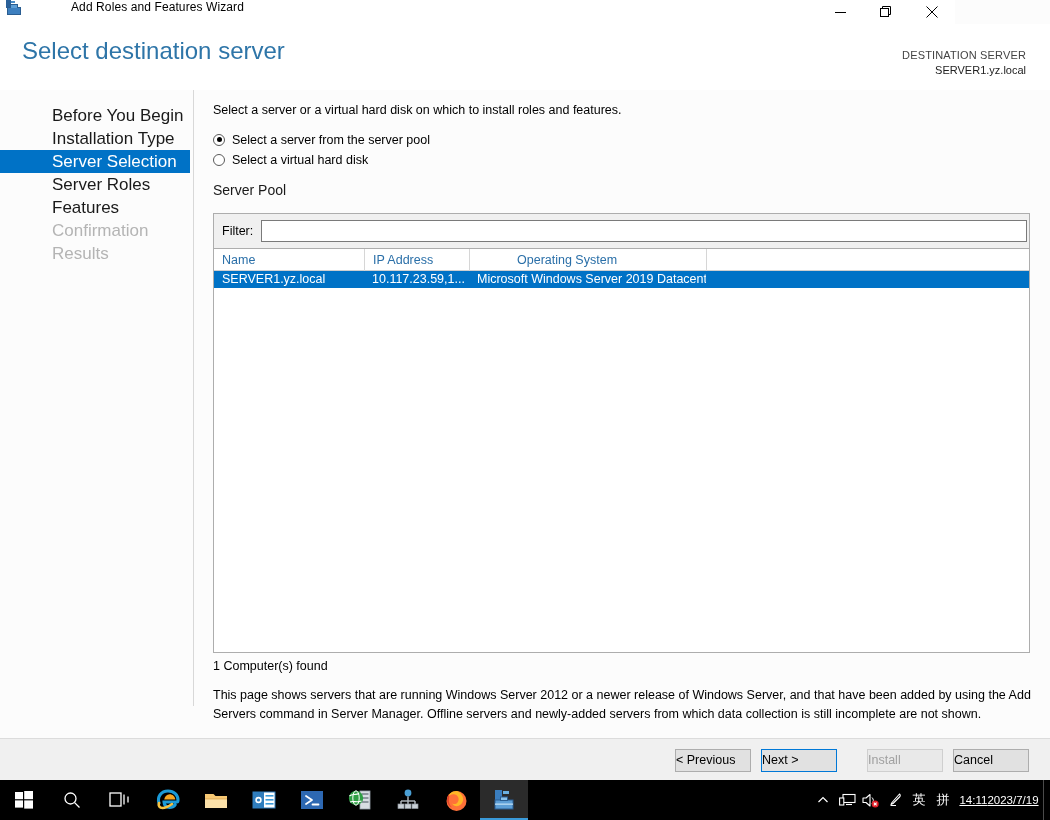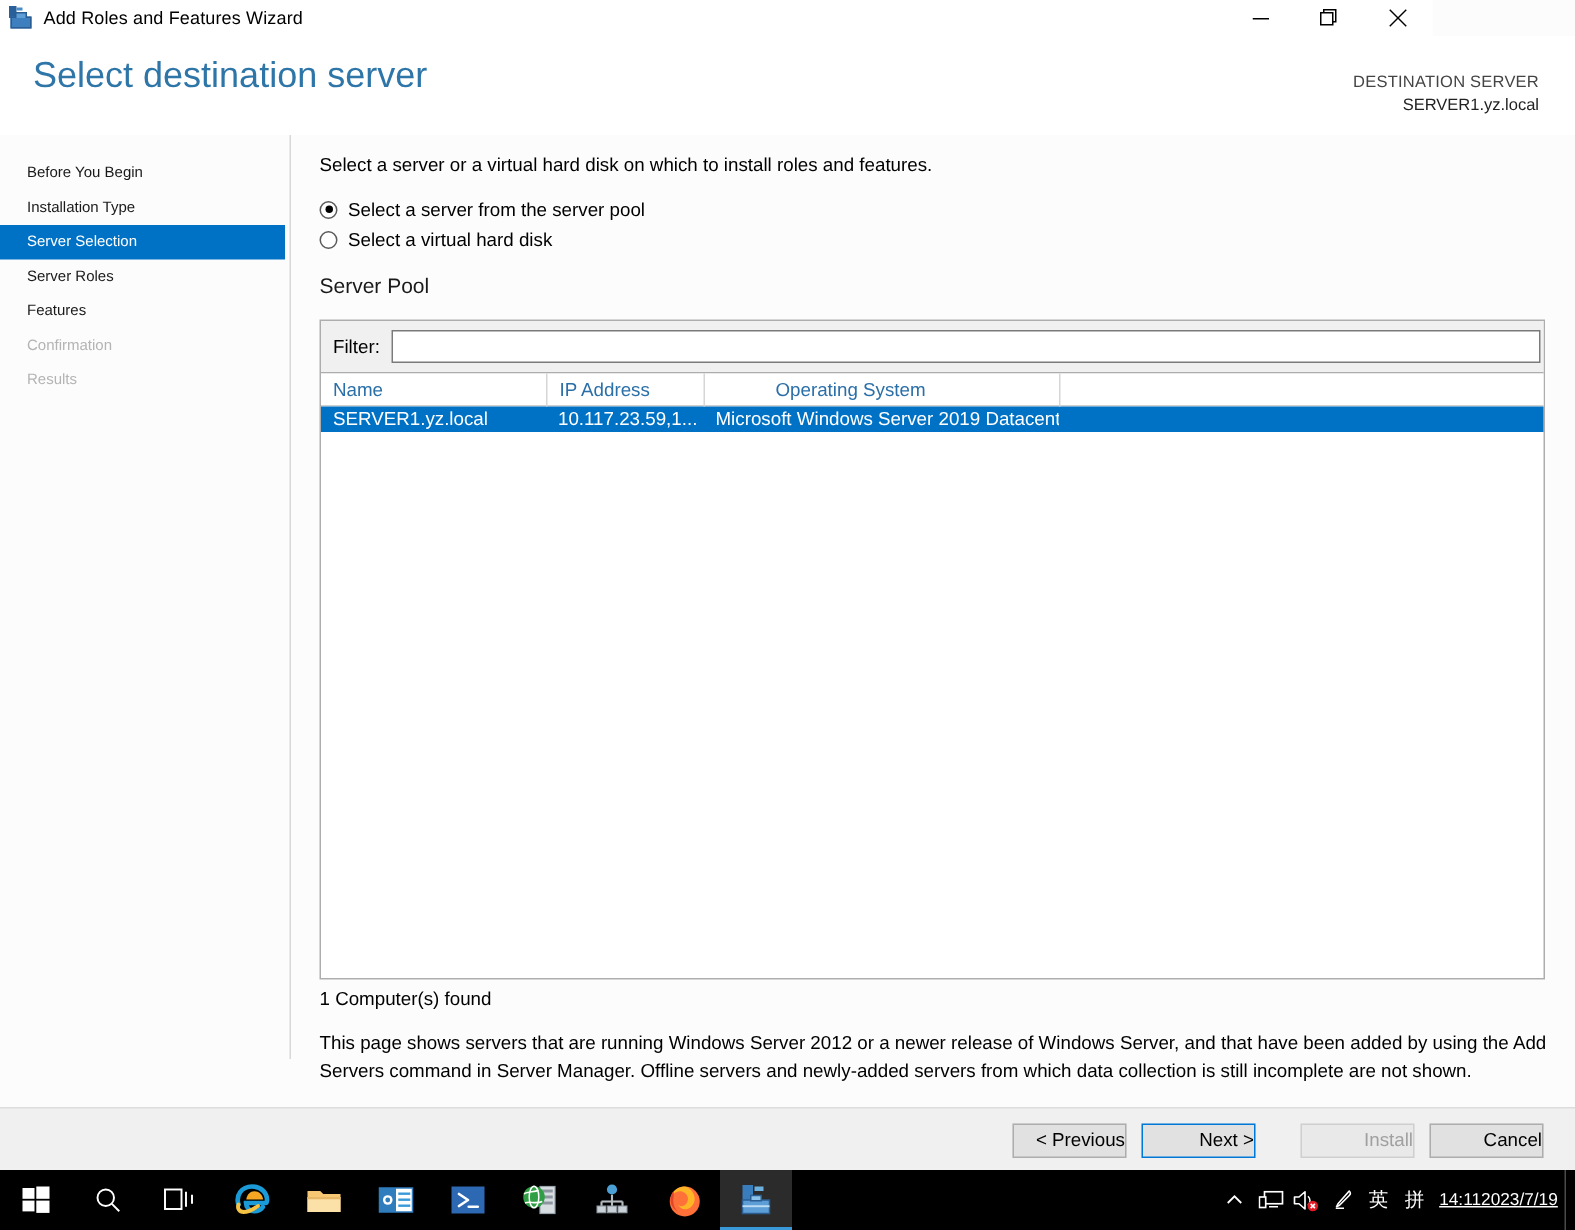--- a/index.html
+++ b/index.html
@@ -15,21 +15,21 @@
     position: absolute; left: 0; top: 0;
     width: 1050px; height: 780px;
     background: #fcfcfc;
   }
 
   
   #titlebar {
     position: absolute; left: 0; top: 0;
     width: 955px; height: 24px;
     background: #ffffff;
-    display: flex; align-items: center;
+    display: flex;  gap: 42px;
   }
   #title-icon {
     width: 16px; height: 16px; margin-left: 6px; margin-right: 7px;
     position: relative; flex: none;
   }
   #title-icon .tb-body {
     position: absolute; left: 1px; top: 7px; width: 14px; height: 8px;
     background: #3d7fbf; border: 1px solid #2a5d91;
   }
   #title-icon .tb-lid {
@@ -83,21 +83,21 @@
   }
   #divider {
     position: absolute; left: 193px; top: 0; width: 1px; height: 616px;
     background: #d8d8d8;
   }
 
   
   #sidebar { position: absolute; left: 0; top: 14px; width: 190px; }
   .nav-item {
     height: 23px; line-height: 23px;
-    padding-left: 18px; font-size: 10px; color: #1a1a1a;
+    padding-left: 52px; font-size: 17px; color: #1a1a1a;
     white-space: nowrap; cursor: default;
   }
   .nav-item.selected { background: #0072c6; color: #ffffff; }
   .nav-item.disabled { color: #b4b4b4; }
 
   
   #main { position: absolute; left: 213px; top: 13px; width: 817px; }
   #intro-text { font-size: 12.5px; color: #000; margin-bottom: 13px; }
 
   .radio-row {
@@ -184,21 +184,21 @@
     background: #f0f0f0; border-top: 1px solid #dcdcdc;
   }
   #footer-buttons {
     position: absolute; right: 21px; top: 10px;
     display: flex; gap: 10px;
   }
   .fbtn {
     width: 76px; height: 23px;
     font-family: "Liberation Sans", sans-serif; font-size: 12.5px;
     background: #e1e1e1; border: 1px solid #adadad; color: #000;
-    cursor: default; line-height: 21px; text-align: right;
+    cursor: default; line-height: 21px; text-align: left;
   }
   .fbtn.focused { border: 1px solid #0078d7; background: #e1e1e1; }
   .fbtn.disabled { color: #a0a0a0; border: 1px solid #cfcfcf; background: #e9e9e9; }
   .fbtn.gapleft { margin-left: 20px; }
 
   
   #taskbar {
     position: absolute; left: 0; top: 780px;
     width: 1050px; height: 40px; background: #000000;
   }

